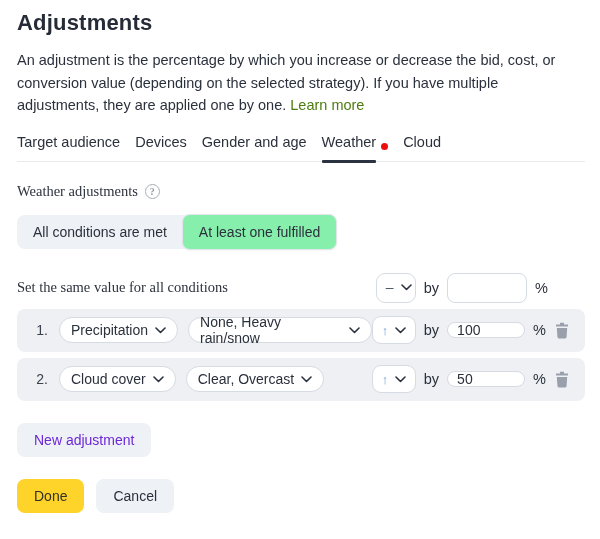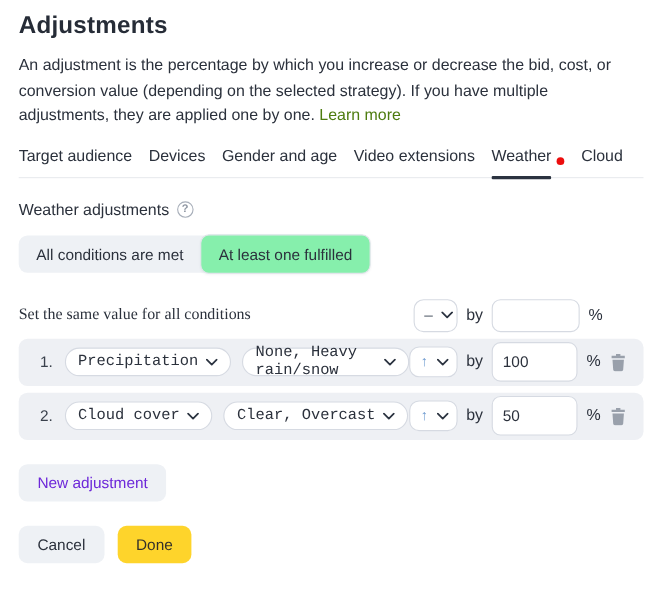--- a/index.html
+++ b/index.html
@@ -20,21 +20,21 @@
   
   .tabs { display: flex; gap: 15px; border-bottom: 1px solid #e8eaee; }
   .tab { position: relative; padding-bottom: 11px; cursor: pointer; white-space: nowrap; display: flex; align-items: flex-end; }
   .tab.active::after {
     content: ""; position: absolute; left: 0; bottom: -2px; height: 3px;
     width: calc(100% - 12px); background: #2b3340; border-radius: 1px;
   }
   .notif-dot { width: 7px; height: 7px; border-radius: 50%; background: #ec0d0d; margin-left: 5px; margin-top: 4px; }
 
   
-  .section-heading { margin-top: 21px; display: flex; align-items: center; gap: 7px; }
+  .section-heading { margin-top: 21px; display: flex; align-items: center; gap: 7px; font-family: Liberation Serif, serif; }
   .help-icon {
     width: 15px; height: 15px; border-radius: 50%; border: 1px solid #a7aeb9;
     color: #8d95a1; font-size: 10px; line-height: 13px; text-align: center; cursor: pointer;
     display: inline-block; font-weight: 700;
   }
 
   
   .segmented { display: inline-flex; background: #eef1f5; border-radius: 8px; margin-top: 15px; }
   .segment { padding: 8px 16px; font-size: 14px; cursor: pointer; border-radius: 8px; line-height: 18px; }
   .segment.selected { background: #86efac; border: 1px solid #e2e5eb; margin: -1px; padding: 8px 16px; box-shadow: 0 1px 2px rgba(40,50,70,.05); }
@@ -59,23 +59,23 @@
   .dash-glyph { color: #525b68; margin-top: -2px; }
 
   
   .adj-row {
     background: #eef0f4; border-radius: 8px; height: 43px; margin-top: 6px;
     display: flex; align-items: center; padding: 0 14px 0 9px;
   }
   .adj-row:first-of-type { margin-top: 23px; }
   .row-index { width: 22px; text-align: right; margin-right: 11px; font-size: 14px; color: #3a414c; }
   .row-left { flex: 1; display: flex; align-items: center; gap: 10px; }
-  .adj-row .select-pill { height: 26px; font-family: Liberation Mono, monospace; }
+  .adj-row .select-pill { height: 26px; }
   .adj-row .dir-select { height: 28px; width: 44px; border-radius: 9px; }
-  .adj-row .input-box { width: 78px; height: 36px; }
+  .adj-row .input-box { width: 78px; height: 16px; }
   .arrow-glyph { color: #6d9ad0; font-size: 13px; }
 
   .trash-btn { width: 17px; height: 18px; cursor: pointer; background: none; border: none; padding: 0; display: flex; align-items: center; }
 
   
   .new-adj-btn {
     margin-top: 22px; display: inline-block; background: #eef1f5; border: none; border-radius: 8px;
     padding: 9px 17px; font: inherit; font-size: 14px; color: #6d28d9; cursor: pointer;
   }
   .footer { margin-top: 22px; display: flex; gap: 12px; }
@@ -95,23 +95,20 @@
   <div class="tabs">
     <div class="tab">
       <span>Target audience</span>
     </div>
     <div class="tab">
       <span>Devices</span>
     </div>
     <div class="tab">
       <span>Gender and age</span>
     </div>
-    <div class="tab">
-      <span>Video extensions</span>
-    </div>
     <div class="tab active">
       <span>Weather</span>
       <span class="notif-dot"></span>
     </div>
     <div class="tab">
       <span>Cloud</span>
     </div>
   </div>
 
   <div class="section-heading">
@@ -211,17 +208,17 @@
           <path fill="#99a0ab" d="M6 0.8 h4 v1.6 h4 v2.2 h-12 v-2.2 h4 z"></path>
           <path fill="#99a0ab" d="M2.8 6 h10.4 l-0.65 9 c-0.06 0.85-0.77 1.5-1.62 1.5 h-5.86 c-0.85 0-1.56-0.65-1.62-1.5 z"></path>
         </svg>
       </button>
     </div>
   </div>
 
   <button class="new-adj-btn">New adjustment</button>
 
   <div class="footer">
+    <button class="btn btn-primary">Done</button>
     <button class="btn btn-secondary">Cancel</button>
-    <button class="btn btn-primary">Done</button>
   </div>
 
 </div>
 
 </body></html>

